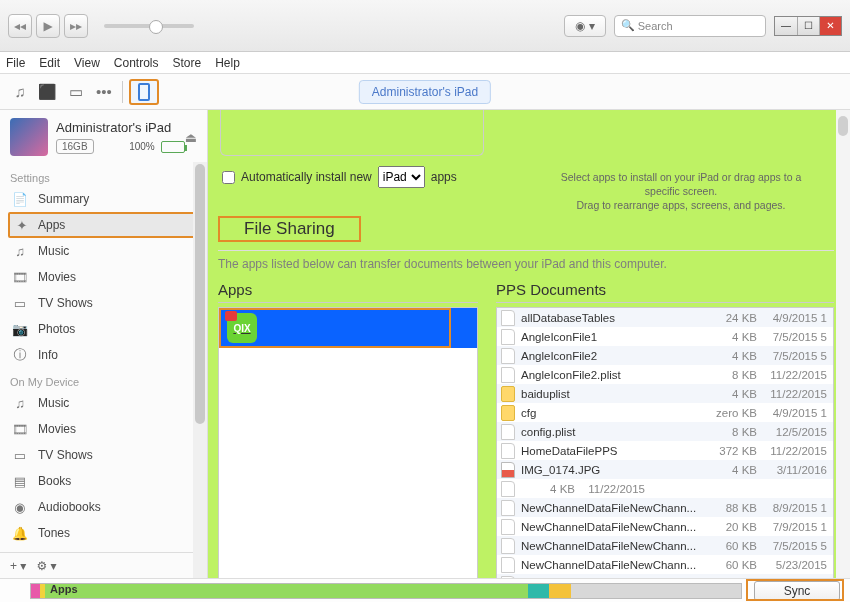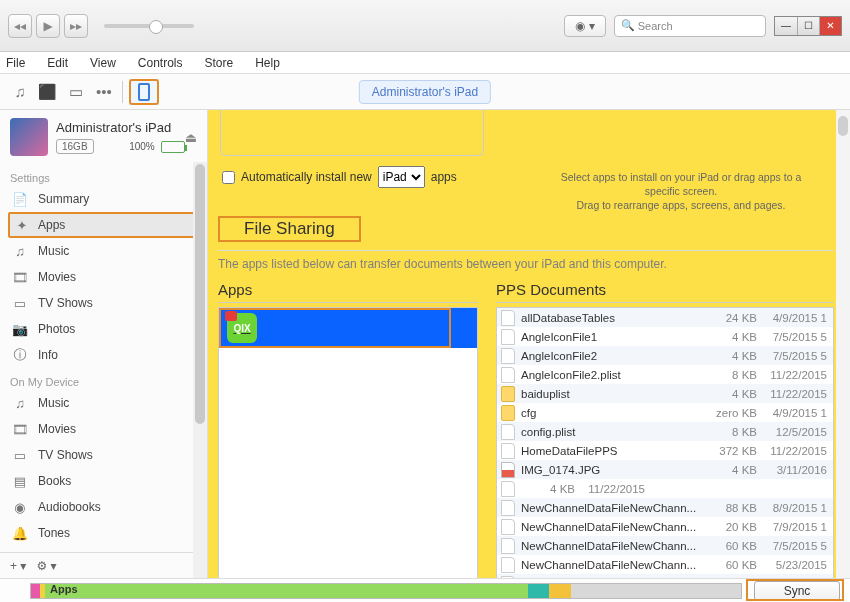--- a/index.html
+++ b/index.html
@@ -11,21 +11,21 @@
 .volume { width: 90px; height: 4px; background: #ccc; border-radius: 2px; position: relative; margin-left: 6px; }
 .volume::after { content:""; position:absolute; left: 50%; top:-4px; width:12px; height:12px; border-radius:50%; background:#fff; border:1px solid #aaa; }
 .apple-logo { position:absolute; left:50%; transform:translateX(-50%); width: 38px; height: 38px; display:flex; align-items:center; justify-content:center; font-size:26px; color:#565656;}
 .user-btn { width:42px; height:22px; border:1px solid #bbb; background:linear-gradient(#fff,#eee); border-radius:4px; margin-left:auto; display:flex; align-items:center; justify-content:center; gap:2px; color:#666; }
 .search-box { width:152px; height:22px; border:1px solid #bbb; border-radius:4px; margin-left:8px; background:#fff; display:flex; align-items:center; padding:0 6px; color:#888; font-size:11px; }
 .winctrl { display:flex; margin-left:8px; border:1px solid #888; }
 .winctrl div { width:22px; height:18px; display:flex; align-items:center; justify-content:center; font-size:10px; border-left:1px solid #aaa; background:linear-gradient(#f4f4f4,#ddd);}
 .winctrl div:first-child { border-left:none;}
 .winctrl .close { background:#d9453a; color:#fff;}
 
-.menubar { height: 22px; border-bottom: 1px solid #ddd; display:flex; align-items:center; padding: 0 6px; font-size:12px; color:#333;gap:8px; }
+.menubar { height: 22px; border-bottom: 1px solid #ddd; display:flex; align-items:center; padding: 0 6px; font-size:12px; color:#333; }
 .menubar span { margin-right: 14px; }
 
 .tabbar { height: 36px; border-bottom: 1px solid #ddd; display:flex; align-items:center; padding:0 6px; position:relative; background:#fbfbfb;}
 .tabbar .ticon { width:28px; height:22px; display:flex; align-items:center; justify-content:center; color:#777; font-size:15px;}
 .device-tab { width:30px; height:26px; border:2px solid #e28b29; border-radius:3px; display:flex; align-items:center; justify-content:center; margin-left:2px; background:#f0f6fd;}
 .device-glyph { width:12px; height:18px; border:2px solid #3b7dd8; border-radius:2px; }
 .device-pill { position:absolute; left:50%; transform:translateX(-50%); background:#eaf2fd; border:1px solid #bcd3f0; border-radius:4px; padding:4px 12px; color:#4b79c9; font-size:12px;}
 
 .body { display:flex; height: calc(602px - 52px - 22px - 36px - 24px); }
 
@@ -43,21 +43,21 @@
 
 .section-label { font-size:11px; color:#9a9a9a; padding: 8px 10px 2px; }
 .side-item { display:flex; align-items:center; height:26px; padding:0 12px; gap:10px; font-size:12px; color:#444; }
 .side-item .ic { width:16px; text-align:center; color:#777; font-size:13px;}
 .side-item.hl { border:2px solid #e28b29; height:26px; margin:0 8px; padding:0 4px; border-radius:2px; background:#e8e8e8; gap:8px;}
 
 .footer-tools { position:absolute; bottom:0; left:0; right:0; height:26px; border-top:1px solid #ddd; display:flex; align-items:center; padding:0 10px; gap:10px; color:#666; background:#fbfbfb;}
 .side-scroll { position:absolute; right:0; top:52px; bottom:0; width:14px; background:#f0f0f0;}
 .side-thumb { width:10px; background:#c8c8c8; border-radius:5px; margin:2px auto 0; height:260px;}
 
-.content { flex:1; position:relative; overflow:hidden; background:#fde047;}
+.content { flex:1; position:relative; overflow:hidden; background:#bef264;}
 .cscroll { position:absolute; right:0; top:0; bottom:0; width:14px; background:#f4f4f4;}
 .cthumb { width:10px; margin:6px auto 0; height:20px; background:#cfcfcf; border-radius:5px;}
 
 .topbox { margin:0 20px 0 12px; height:46px; border-left:1px solid #ccc; border-right:1px solid #ccc; border-bottom:1px solid #ccc; width:264px; border-bottom-left-radius:6px; border-bottom-right-radius:6px;}
 .auto-row { display:flex; align-items:center; gap:6px; margin:10px 0 0 14px; position:relative;}
 .auto-row select { height:22px; font-size:12px;}
 .hint { position:absolute; right:38px; top:60px; width:262px; font-size:10.5px; color:#666; text-align:center; line-height:1.35;}
 
 .fs-title { font-size:17px; color:#333; margin:28px 0 4px 10px; display:inline-block; border:2px solid #e28b29; padding:1px 24px;}
 .divider { border-bottom:1px solid #ddd; margin:4px 16px 6px 10px;}

